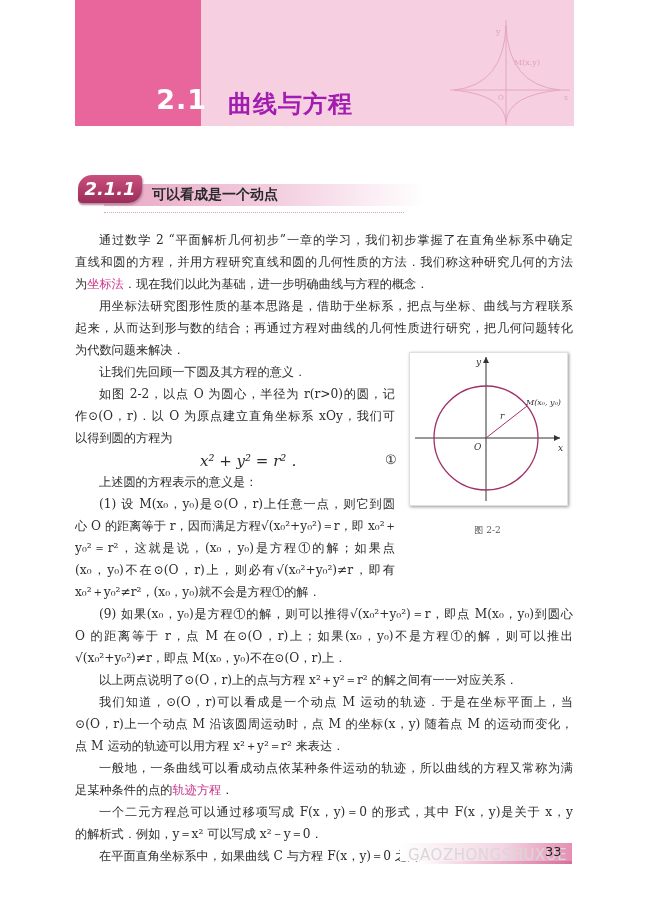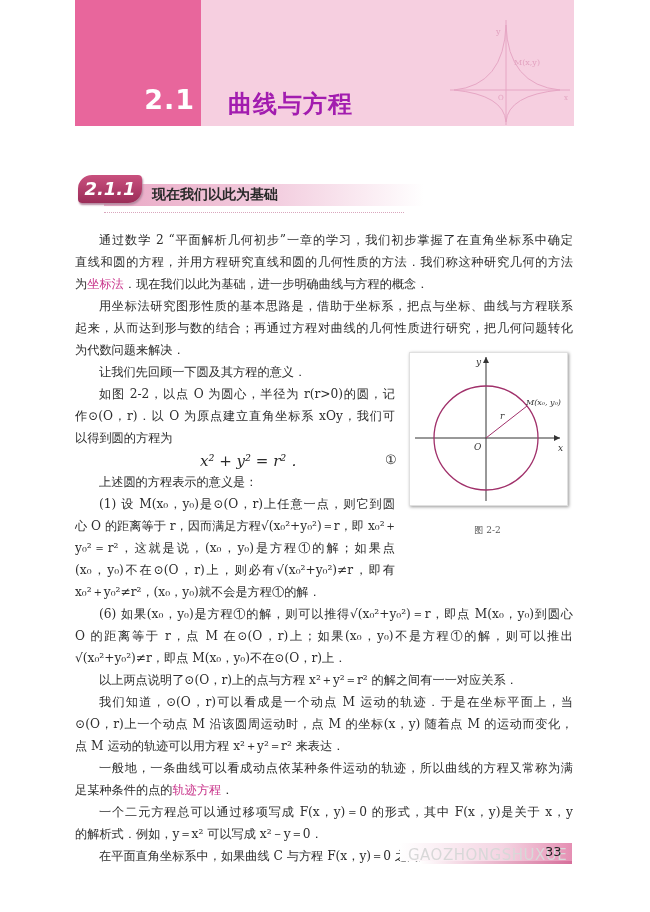--- a/index.html
+++ b/index.html
@@ -3,21 +3,21 @@
 <meta charset="utf-8">
 <style>
   html, body { margin:0; padding:0; }
   body {
     width:650px; height:912px; background:#ffffff; position:relative; overflow:hidden;
     font-family:"DejaVu Serif","Liberation Serif",serif; color:#2a2a2a;
   }
   .header-band { position:absolute; left:75px; top:0; width:499px; height:126px; background:#f6cfe0; }
   .header-num-block { position:absolute; left:75px; top:0; width:126px; height:126px; background:#e8669c; }
   .header-num { position:absolute; left:75px; top:84px; width:120px; text-align:right;
-    font-family:"DejaVu Sans","Liberation Sans",sans-serif; font-weight:bold; font-size:27px; color:#fff; letter-spacing:1px; }
+    font-family:"DejaVu Sans","Liberation Sans",sans-serif; font-weight:bold; font-size:27px; color:#fff; letter-spacing:1px;padding-left:12px; }
   .header-title { position:absolute; left:228px; top:88px; font-size:24px; font-weight:bold; color:#a21caf;
     font-family:"DejaVu Serif","Liberation Serif",serif; letter-spacing:1px; }
   .header-deco { position:absolute; left:440px; top:10px; width:140px; height:115px; }
 
   .section-bar { position:absolute; left:104px; top:184px; width:320px; height:22px;
     background:linear-gradient(to right,#e9a7c4 0%,#f3cfe0 55%,#ffffff 100%); }
   .section-badge { position:absolute; left:78px; top:175px; width:64px; height:28px; border-radius:14px 4px 14px 4px;
     background:linear-gradient(#c9507e,#9b2d58); box-shadow:1px 2px 2px #b58aa0; }
   .section-badge-text { position:absolute; left:80px; top:178px; width:60px; text-align:center; color:#fff;
     font-family:"DejaVu Sans","Liberation Sans",sans-serif; font-weight:bold; font-style:italic; font-size:18px; }
@@ -62,21 +62,21 @@
   </g>
   <text x="56" y="24" font-size="8" fill="#e3a3c0" font-family="DejaVu Serif, serif">y</text>
   <text x="74" y="55" font-size="8" fill="#e3a3c0" font-family="DejaVu Serif, serif">M(x,y)</text>
   <text x="58" y="90" font-size="7" fill="#e3a3c0" font-family="DejaVu Serif, serif">O</text>
   <text x="124" y="90" font-size="7" fill="#e3a3c0" font-family="DejaVu Serif, serif">x</text>
 </svg>
 
 <div class="section-bar"></div>
 <div class="section-badge"></div>
 <div class="section-badge-text">2.1.1</div>
-<div class="section-title">现在我们以此为基础</div>
+<div class="section-title">可以看成是一个动点</div>
 <div class="dotted-rule"></div>
 
 <div class="line full ind" style="top:232px">通过数学 2 “平面解析几何初步”一章的学习，我们初步掌握了在直角坐标系中确定</div>
 <div class="line full" style="top:254px">直线和圆的方程，并用方程研究直线和圆的几何性质的方法．我们称这种研究几何的方法</div>
 <div class="line full last" style="top:276px"><span>为</span><span class="term">坐标法</span><span>．现在我们以此为基础，进一步明确曲线与方程的概念．</span></div>
 
 <div class="line full ind" style="top:298px">用坐标法研究图形性质的基本思路是，借助于坐标系，把点与坐标、曲线与方程联系</div>
 <div class="line full" style="top:320px">起来，从而达到形与数的结合；再通过方程对曲线的几何性质进行研究，把几何问题转化</div>
 <div class="line full last" style="top:342px">为代数问题来解决．</div>
 
@@ -90,21 +90,21 @@
 <div class="eqnum" style="top:452px">①</div>
 
 <div class="line half ind last" style="top:474px">上述圆的方程表示的意义是：</div>
 
 <div class="line half ind" style="top:496px">(1) 设 M(x₀，y₀)是⊙(O，r)上任意一点，则它到圆</div>
 <div class="line half" style="top:518px">心 O 的距离等于 r，因而满足方程√(x₀²+y₀²)＝r，即 x₀²＋</div>
 <div class="line half" style="top:540px">y₀²＝r²，这就是说，(x₀，y₀)是方程①的解；如果点</div>
 <div class="line half" style="top:562px">(x₀，y₀)不在⊙(O，r)上，则必有√(x₀²+y₀²)≠r，即有</div>
 <div class="line half last" style="top:584px">x₀²＋y₀²≠r²，(x₀，y₀)就不会是方程①的解．</div>
 
-<div class="line full ind" style="top:606px">(6) 如果(x₀，y₀)是方程①的解，则可以推得√(x₀²+y₀²)＝r，即点 M(x₀，y₀)到圆心</div>
+<div class="line full ind" style="top:606px">(9) 如果(x₀，y₀)是方程①的解，则可以推得√(x₀²+y₀²)＝r，即点 M(x₀，y₀)到圆心</div>
 <div class="line full" style="top:628px">O 的距离等于 r，点 M 在⊙(O，r)上；如果(x₀，y₀)不是方程①的解，则可以推出</div>
 <div class="line full last" style="top:650px">√(x₀²+y₀²)≠r，即点 M(x₀，y₀)不在⊙(O，r)上．</div>
 
 <div class="line full ind last" style="top:672px">以上两点说明了⊙(O，r)上的点与方程 x²＋y²＝r² 的解之间有一一对应关系．</div>
 
 <div class="line full ind" style="top:694px">我们知道，⊙(O，r)可以看成是一个动点 M 运动的轨迹．于是在坐标平面上，当</div>
 <div class="line full" style="top:716px">⊙(O，r)上一个动点 M 沿该圆周运动时，点 M 的坐标(x，y) 随着点 M 的运动而变化，</div>
 <div class="line full last" style="top:738px">点 M 运动的轨迹可以用方程 x²＋y²＝r² 来表达．</div>
 
 <div class="line full ind" style="top:760px">一般地，一条曲线可以看成动点依某种条件运动的轨迹，所以曲线的方程又常称为满</div>

